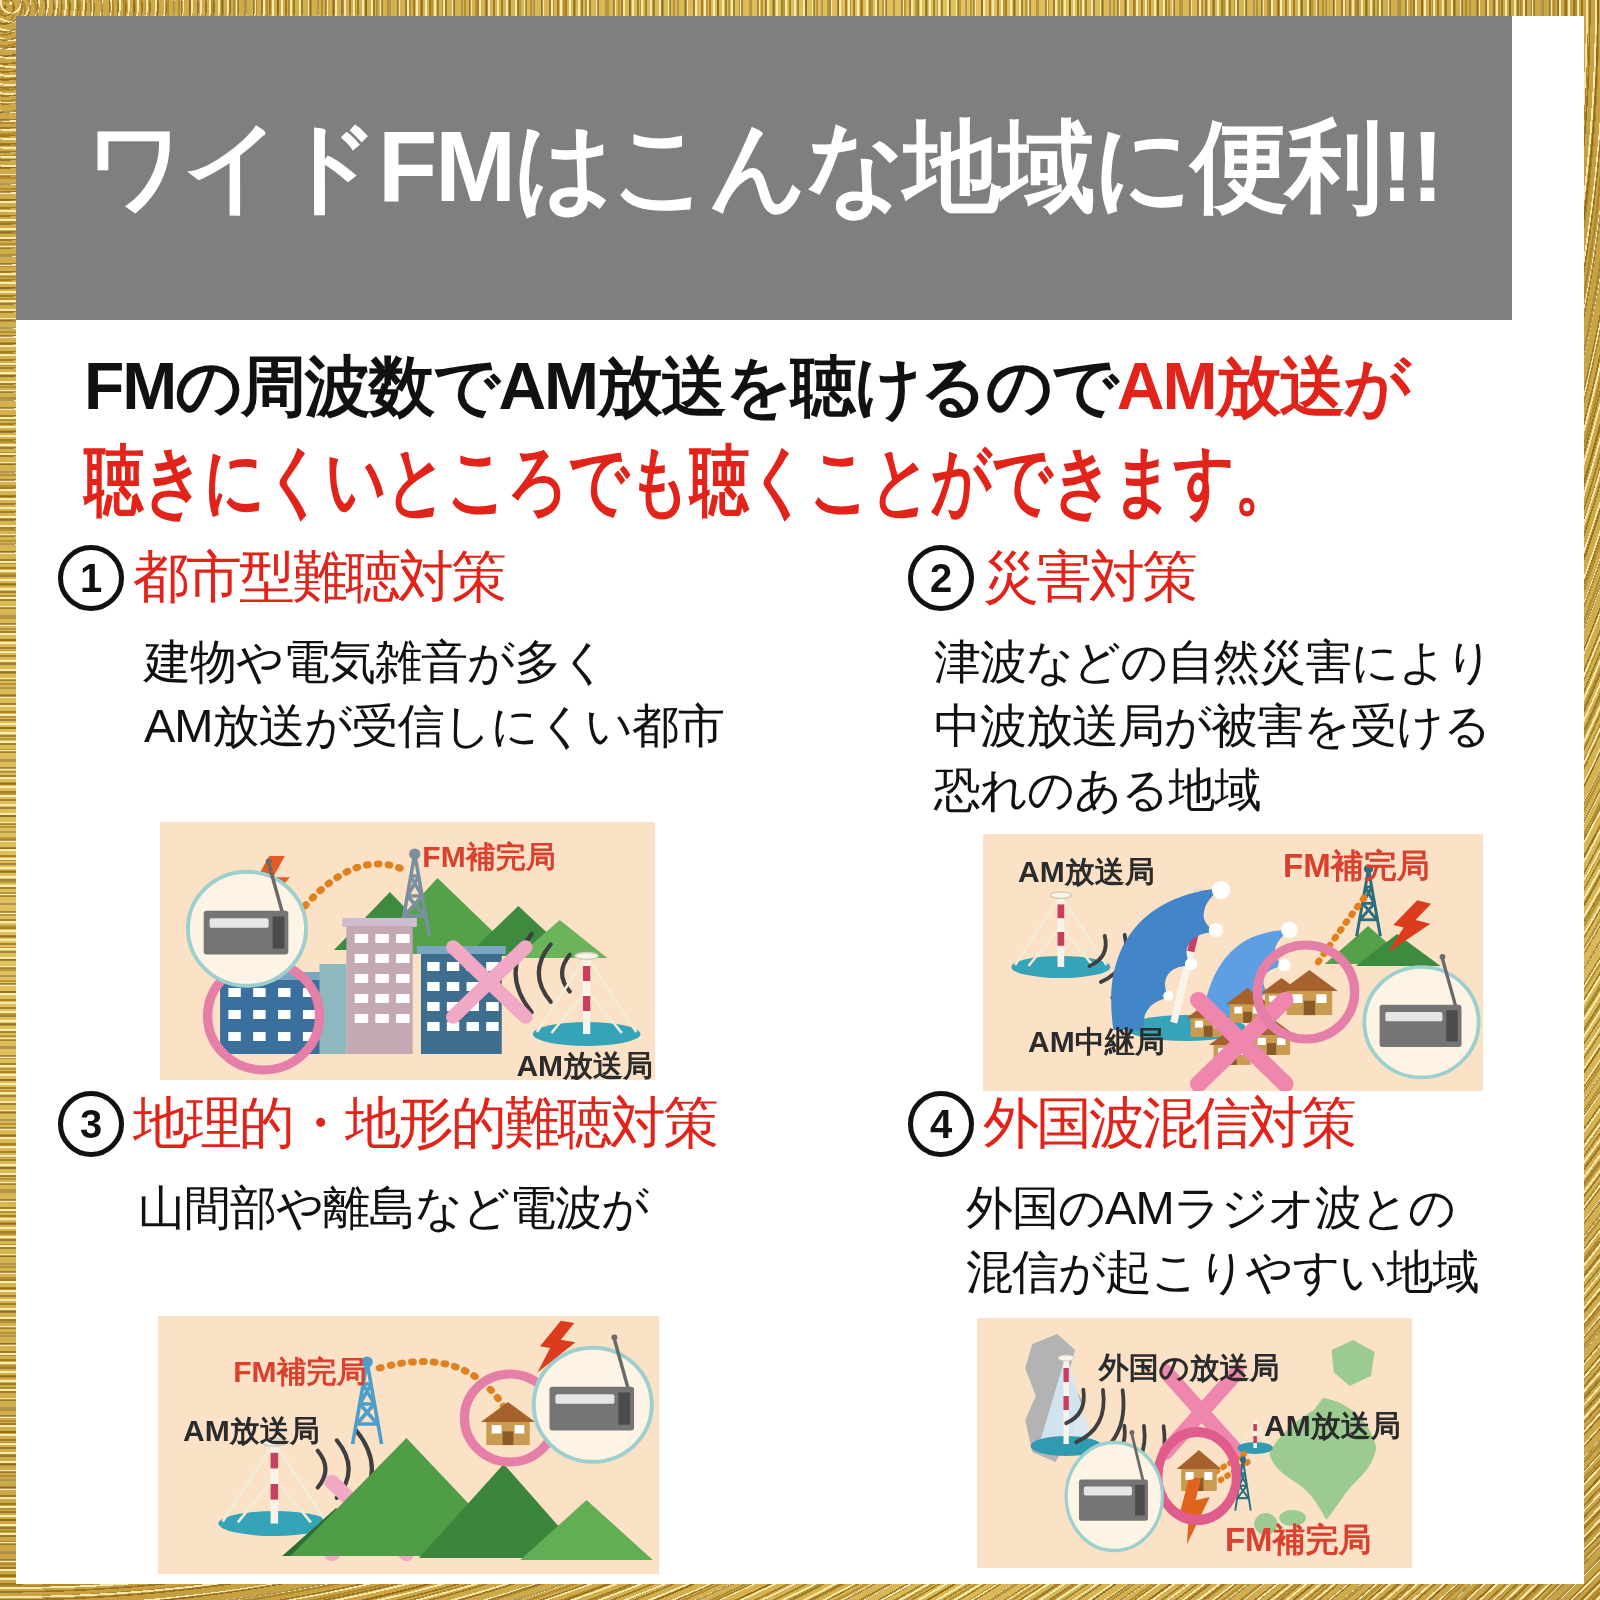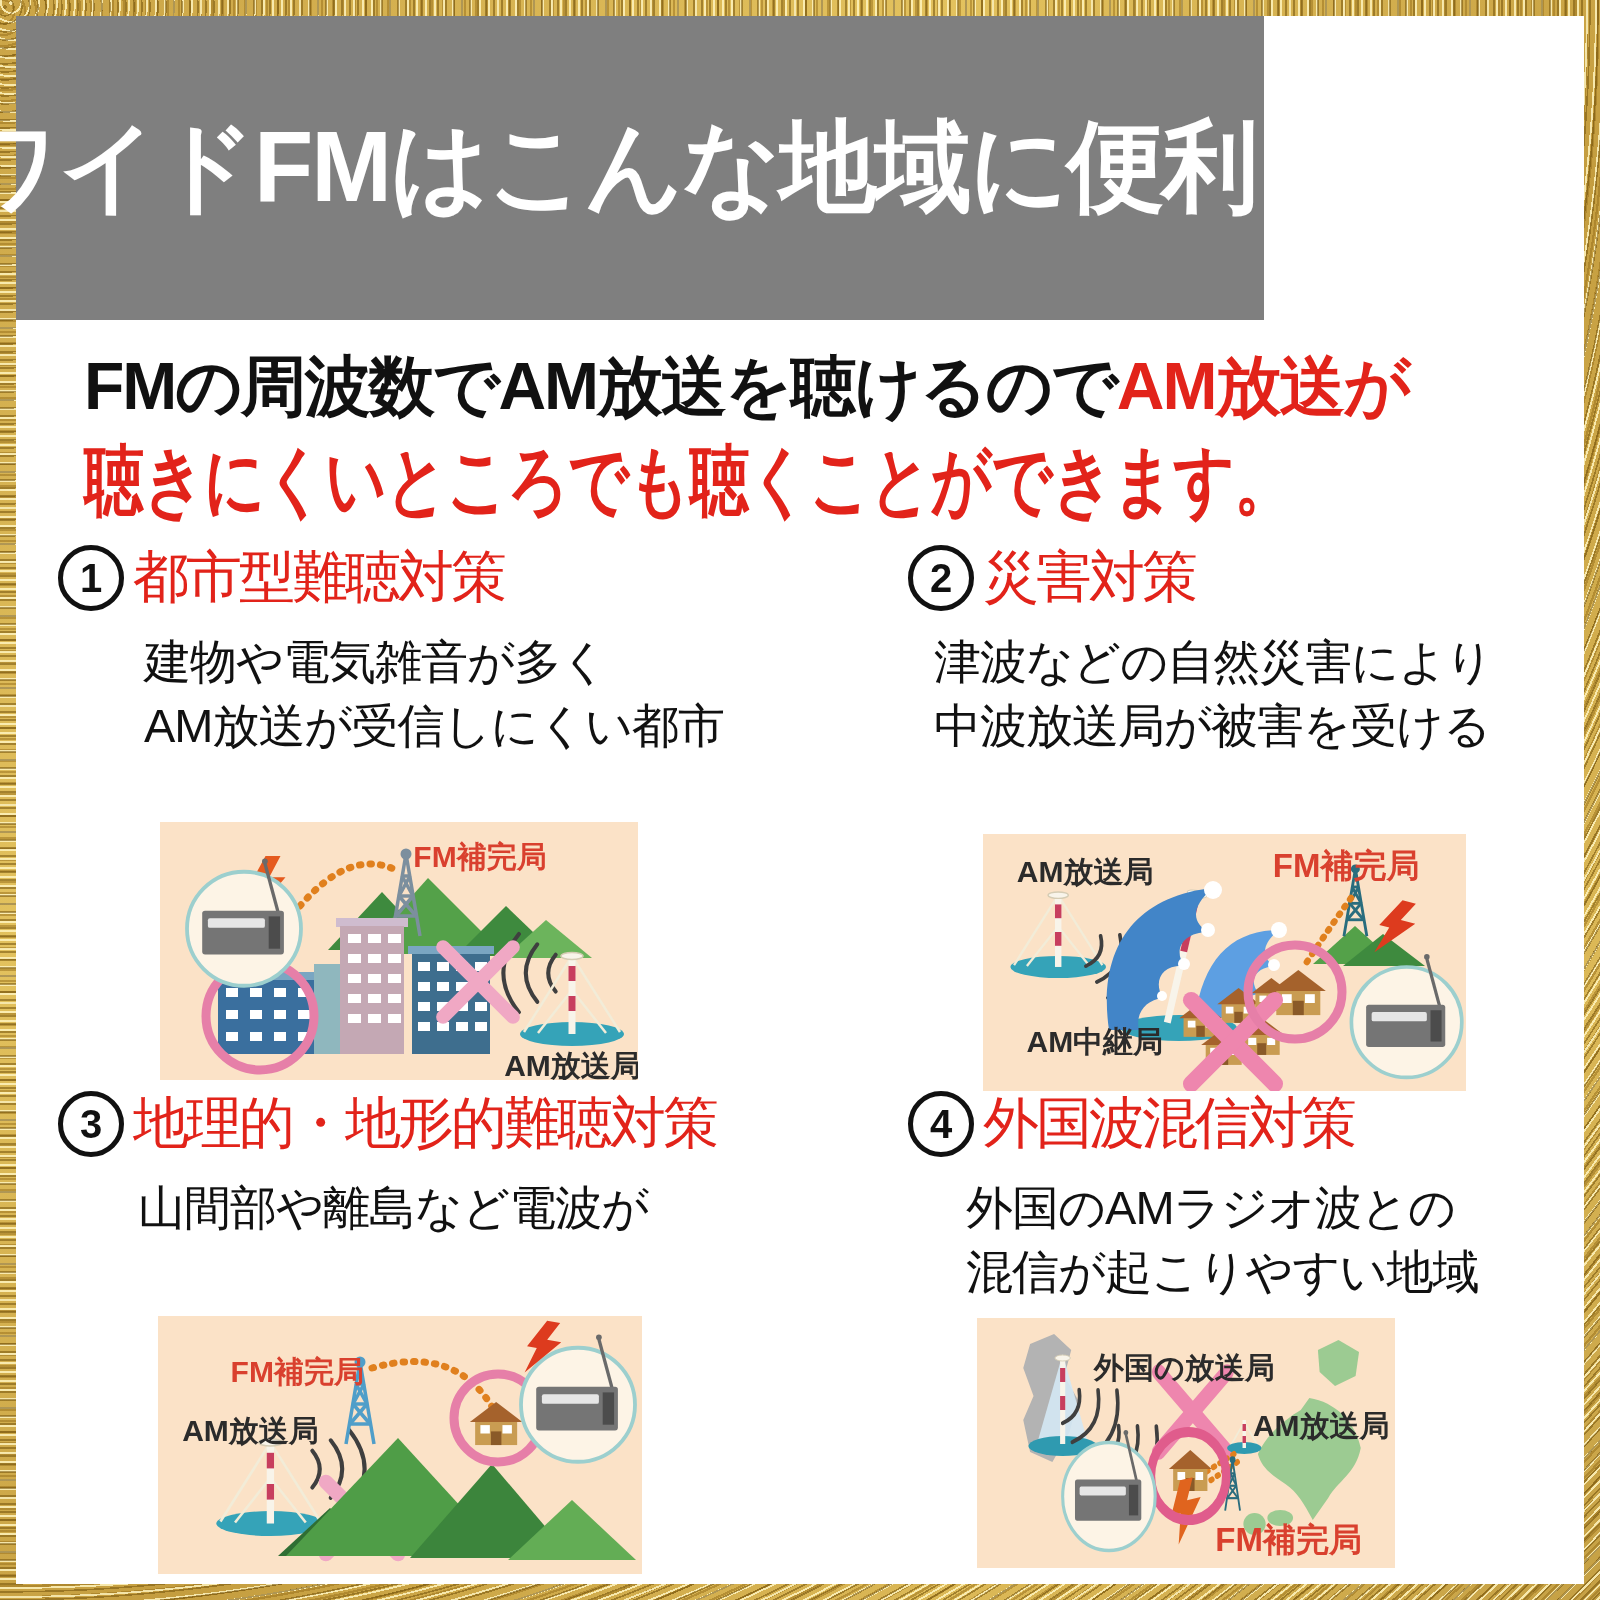--- a/index.html
+++ b/index.html
@@ -7,41 +7,41 @@
     position:relative;width:1600px;height:1600px;overflow:hidden;
     font-family:"Liberation Sans",sans-serif;
     --red:#e2231a; --labelred:#d9402e; --ink:#111111;
     background:
       repeating-radial-gradient(circle at 5px 7px, rgba(115,82,10,.55) 0 1.6px, transparent 1.6px 8px),
       repeating-radial-gradient(circle at 11px 3px, rgba(255,244,190,.85) 0 1.8px, transparent 1.8px 9px),
       repeating-radial-gradient(circle at 2px 12px, rgba(150,110,25,.5) 0 2.2px, transparent 2.2px 11px),
       linear-gradient(135deg,#caa446,#e3c25e 30%,#c49d3f 55%,#dcb957 80%,#c5a044);
   }
   .panel{position:absolute;left:16px;top:16px;width:1568px;height:1568px;background:#ffffff;}
-  .banner{position:absolute;left:16px;top:16px;width:1248px;height:304px;background:#7f7f7f;
+  .banner{position:absolute;left:16px;top:16px;width:1496px;height:304px;background:#7f7f7f;
     display:flex;align-items:center;justify-content:center;}
   .banner h1{margin:0;color:#ffffff;font-size:100px;font-weight:800;letter-spacing:-2px;
     transform:scaleX(.97);transform-origin:center;white-space:nowrap;}
   .intro{position:absolute;left:84px;top:344px;width:1480px;}
   .intro .l1{font-size:66px;font-weight:600;color:var(--ink);letter-spacing:-2px;white-space:nowrap;line-height:1.3;}
   .intro .l1 .em{color:var(--red);font-weight:900;}
   .intro .l2{font-size:77px;font-weight:900;color:var(--red);letter-spacing:-1px;white-space:nowrap;
     transform:scaleX(.78);transform-origin:0 50%;line-height:1.25;margin-top:2px;}
   .cell{position:absolute;}
   .headrow{display:flex;align-items:center;gap:9px;}
   .num{flex:0 0 auto;width:56px;height:56px;border:5px solid #111;border-radius:50%;
     display:flex;align-items:center;justify-content:center;font-size:40px;font-weight:800;color:#111;}
   .stitle{font-size:56px;font-weight:400;color:var(--red);letter-spacing:-3px;white-space:nowrap;}
   .desc{margin-top:14px;font-size:47px;line-height:64px;font-weight:500;color:var(--ink);
     letter-spacing:-1px;white-space:nowrap;}
   #cell1{left:58px;top:540px;} #cell2{left:908px;top:540px;}
   #cell3{left:58px;top:1086px;} #cell4{left:908px;top:1086px;}
   #cell1 .desc{margin-left:86px;} #cell2 .desc{margin-left:26px;}
   #cell3 .desc{margin-left:80px;} #cell4 .desc{margin-left:58px;}
-  .illus{position:absolute;background:#fbe2c7;overflow:hidden;}
+  .illus{position:absolute;background:#fbe2c7;overflow:hidden;padding-left:17px;}
   .illus > svg{position:absolute;left:0;top:0;width:100%;height:100%;}
   #il1{left:160px;top:822px;width:478px;height:258px;}
   #il2{left:983px;top:834px;width:483px;height:257px;}
   #il3{left:158px;top:1316px;width:484px;height:258px;}
   #il4{left:977px;top:1318px;width:418px;height:250px;}
   .ilabel{position:absolute;font-size:30px;font-weight:700;white-space:nowrap;}
   .ilabel.blk{color:#2b2b2b;}
   .ilabel.red{color:var(--labelred);font-weight:800;}
   .ilabel.big{font-size:33px;}
   .defs-holder{position:absolute;width:0;height:0;overflow:hidden;}
@@ -127,20 +127,21 @@
   </section>
 
   <section class="cell" id="cell2">
     <div class="headrow">
       <span class="num">2</span>
       <span class="stitle">災害対策</span>
     </div>
     <div class="desc">
       <div>津波などの自然災害により</div>
       <div>中波放送局が被害を受ける</div>
+      <div>恐れのある地域</div>
     </div>
   </section>
 
   <section class="cell" id="cell3">
     <div class="headrow">
       <span class="num">3</span>
       <span class="stitle">地理的・地形的難聴対策</span>
     </div>
     <div class="desc">
       <div>山間部や離島など電波が</div>

